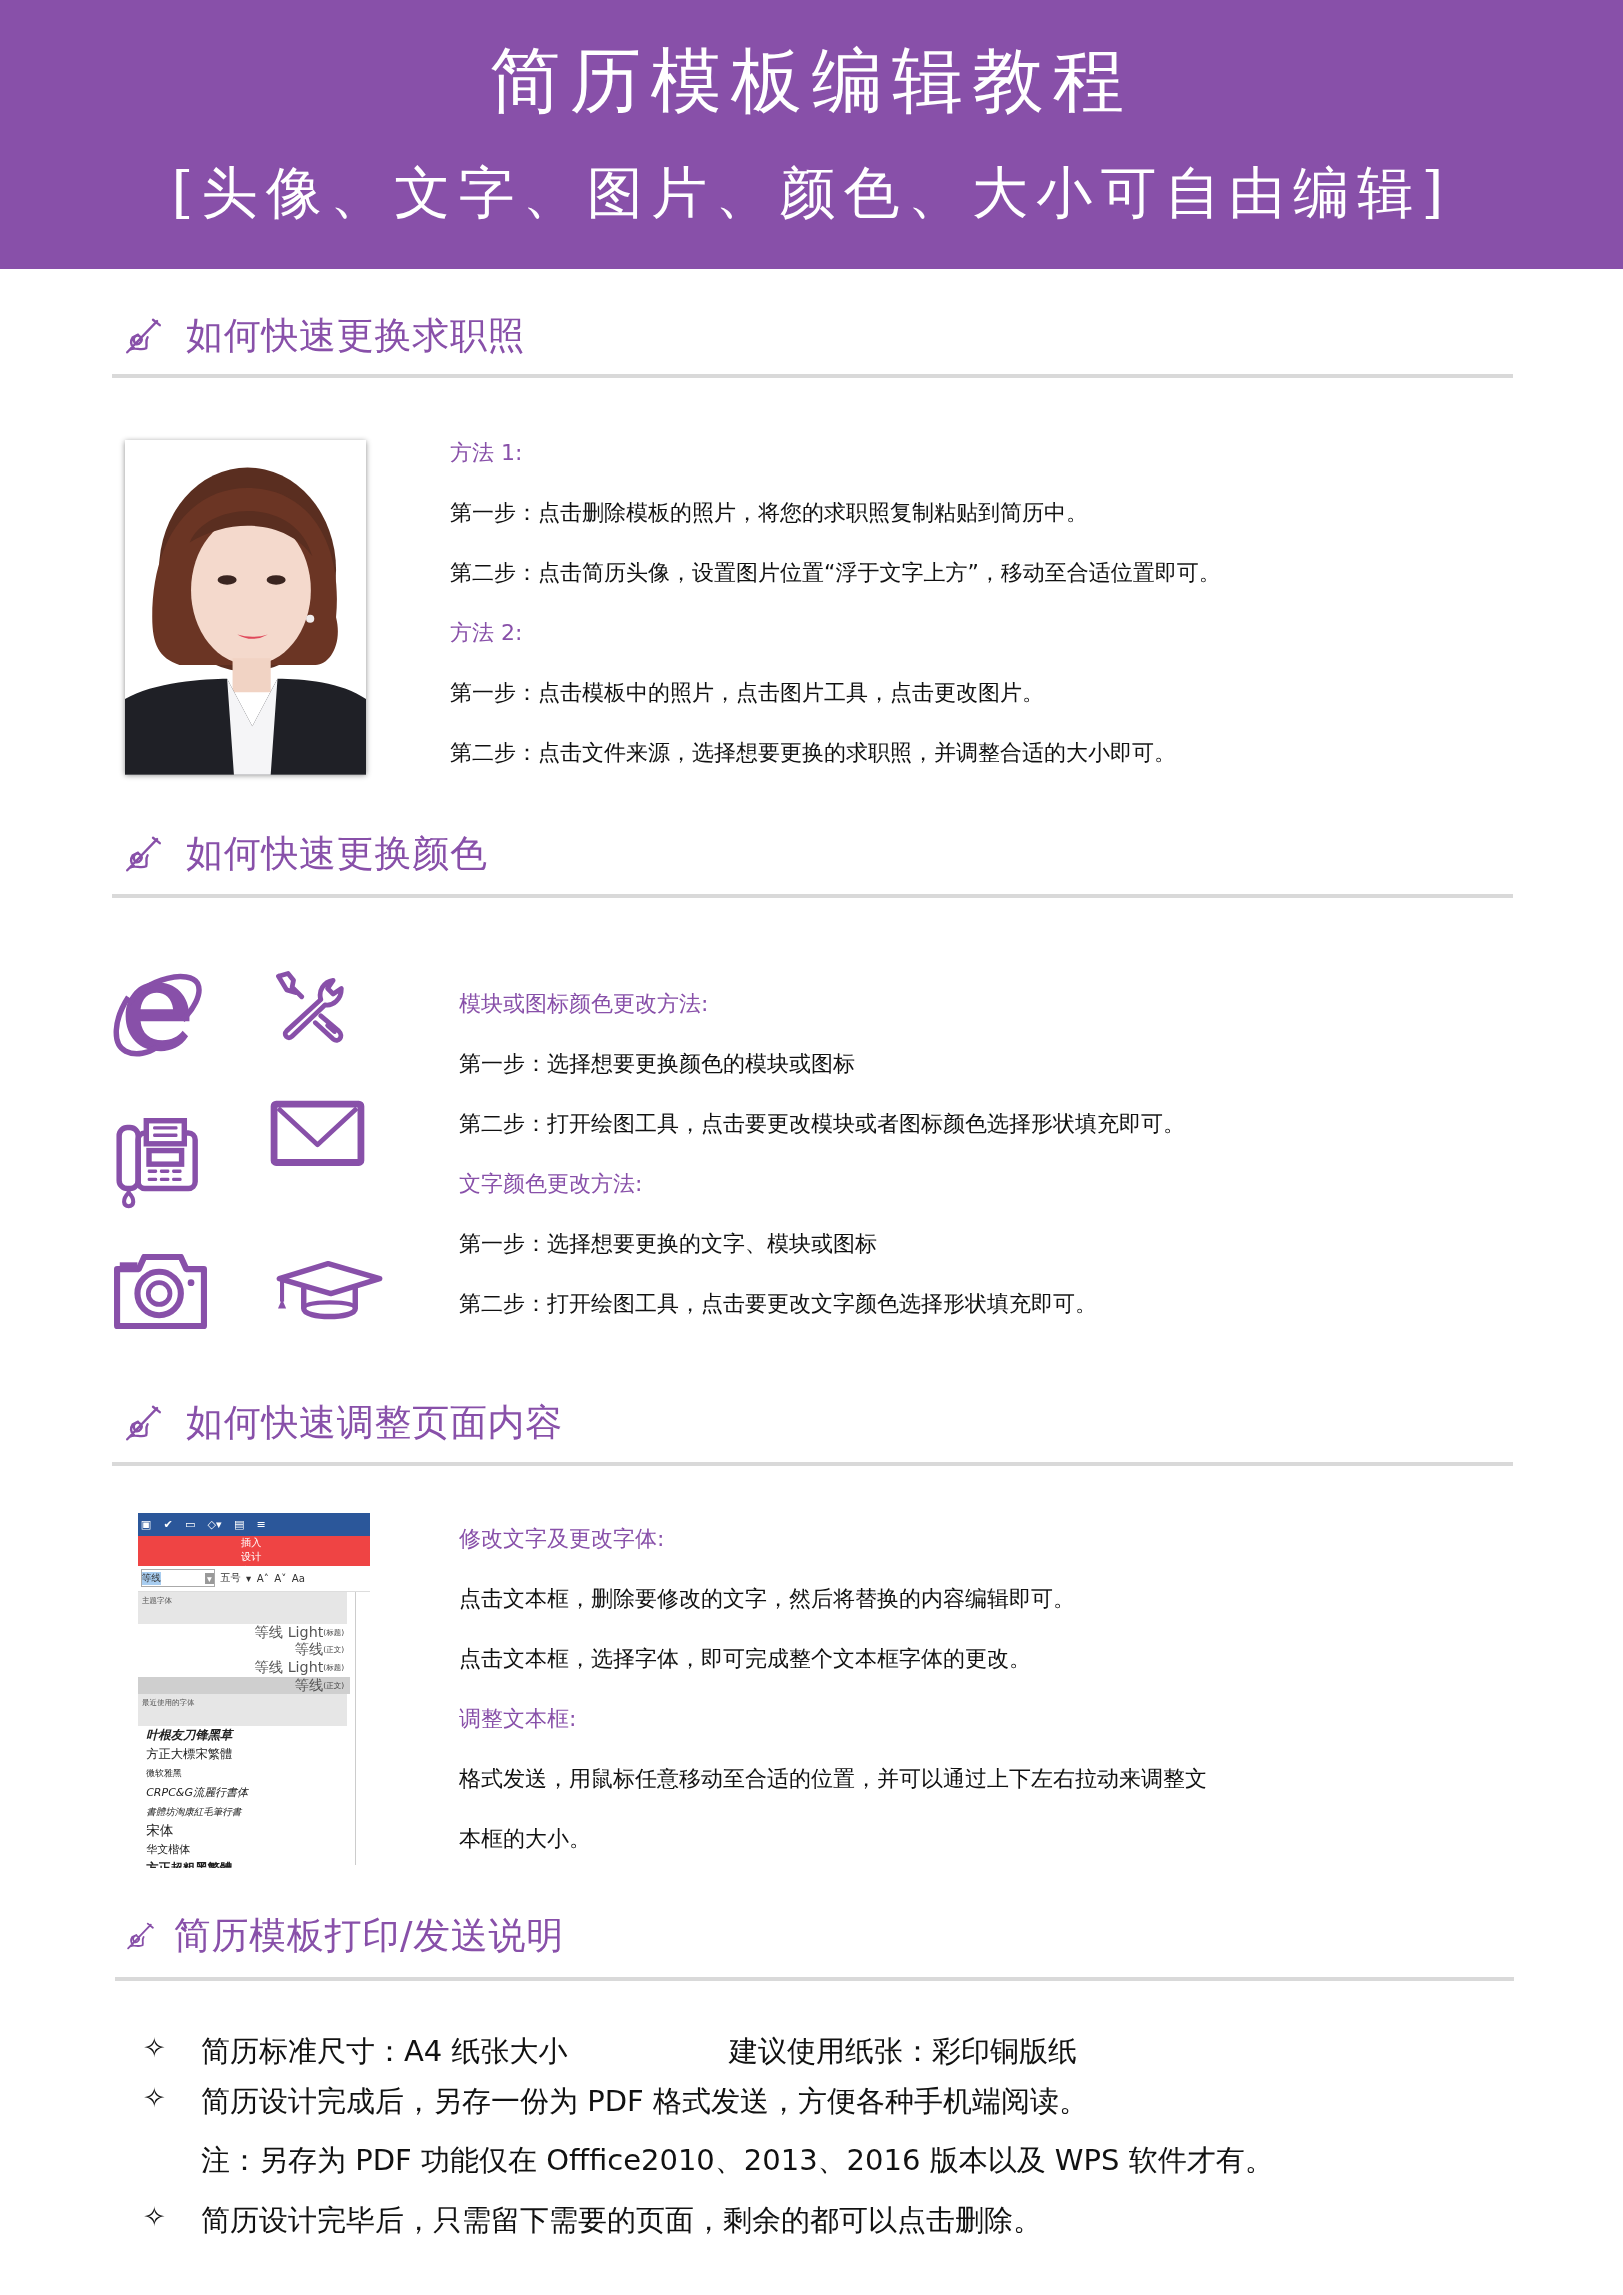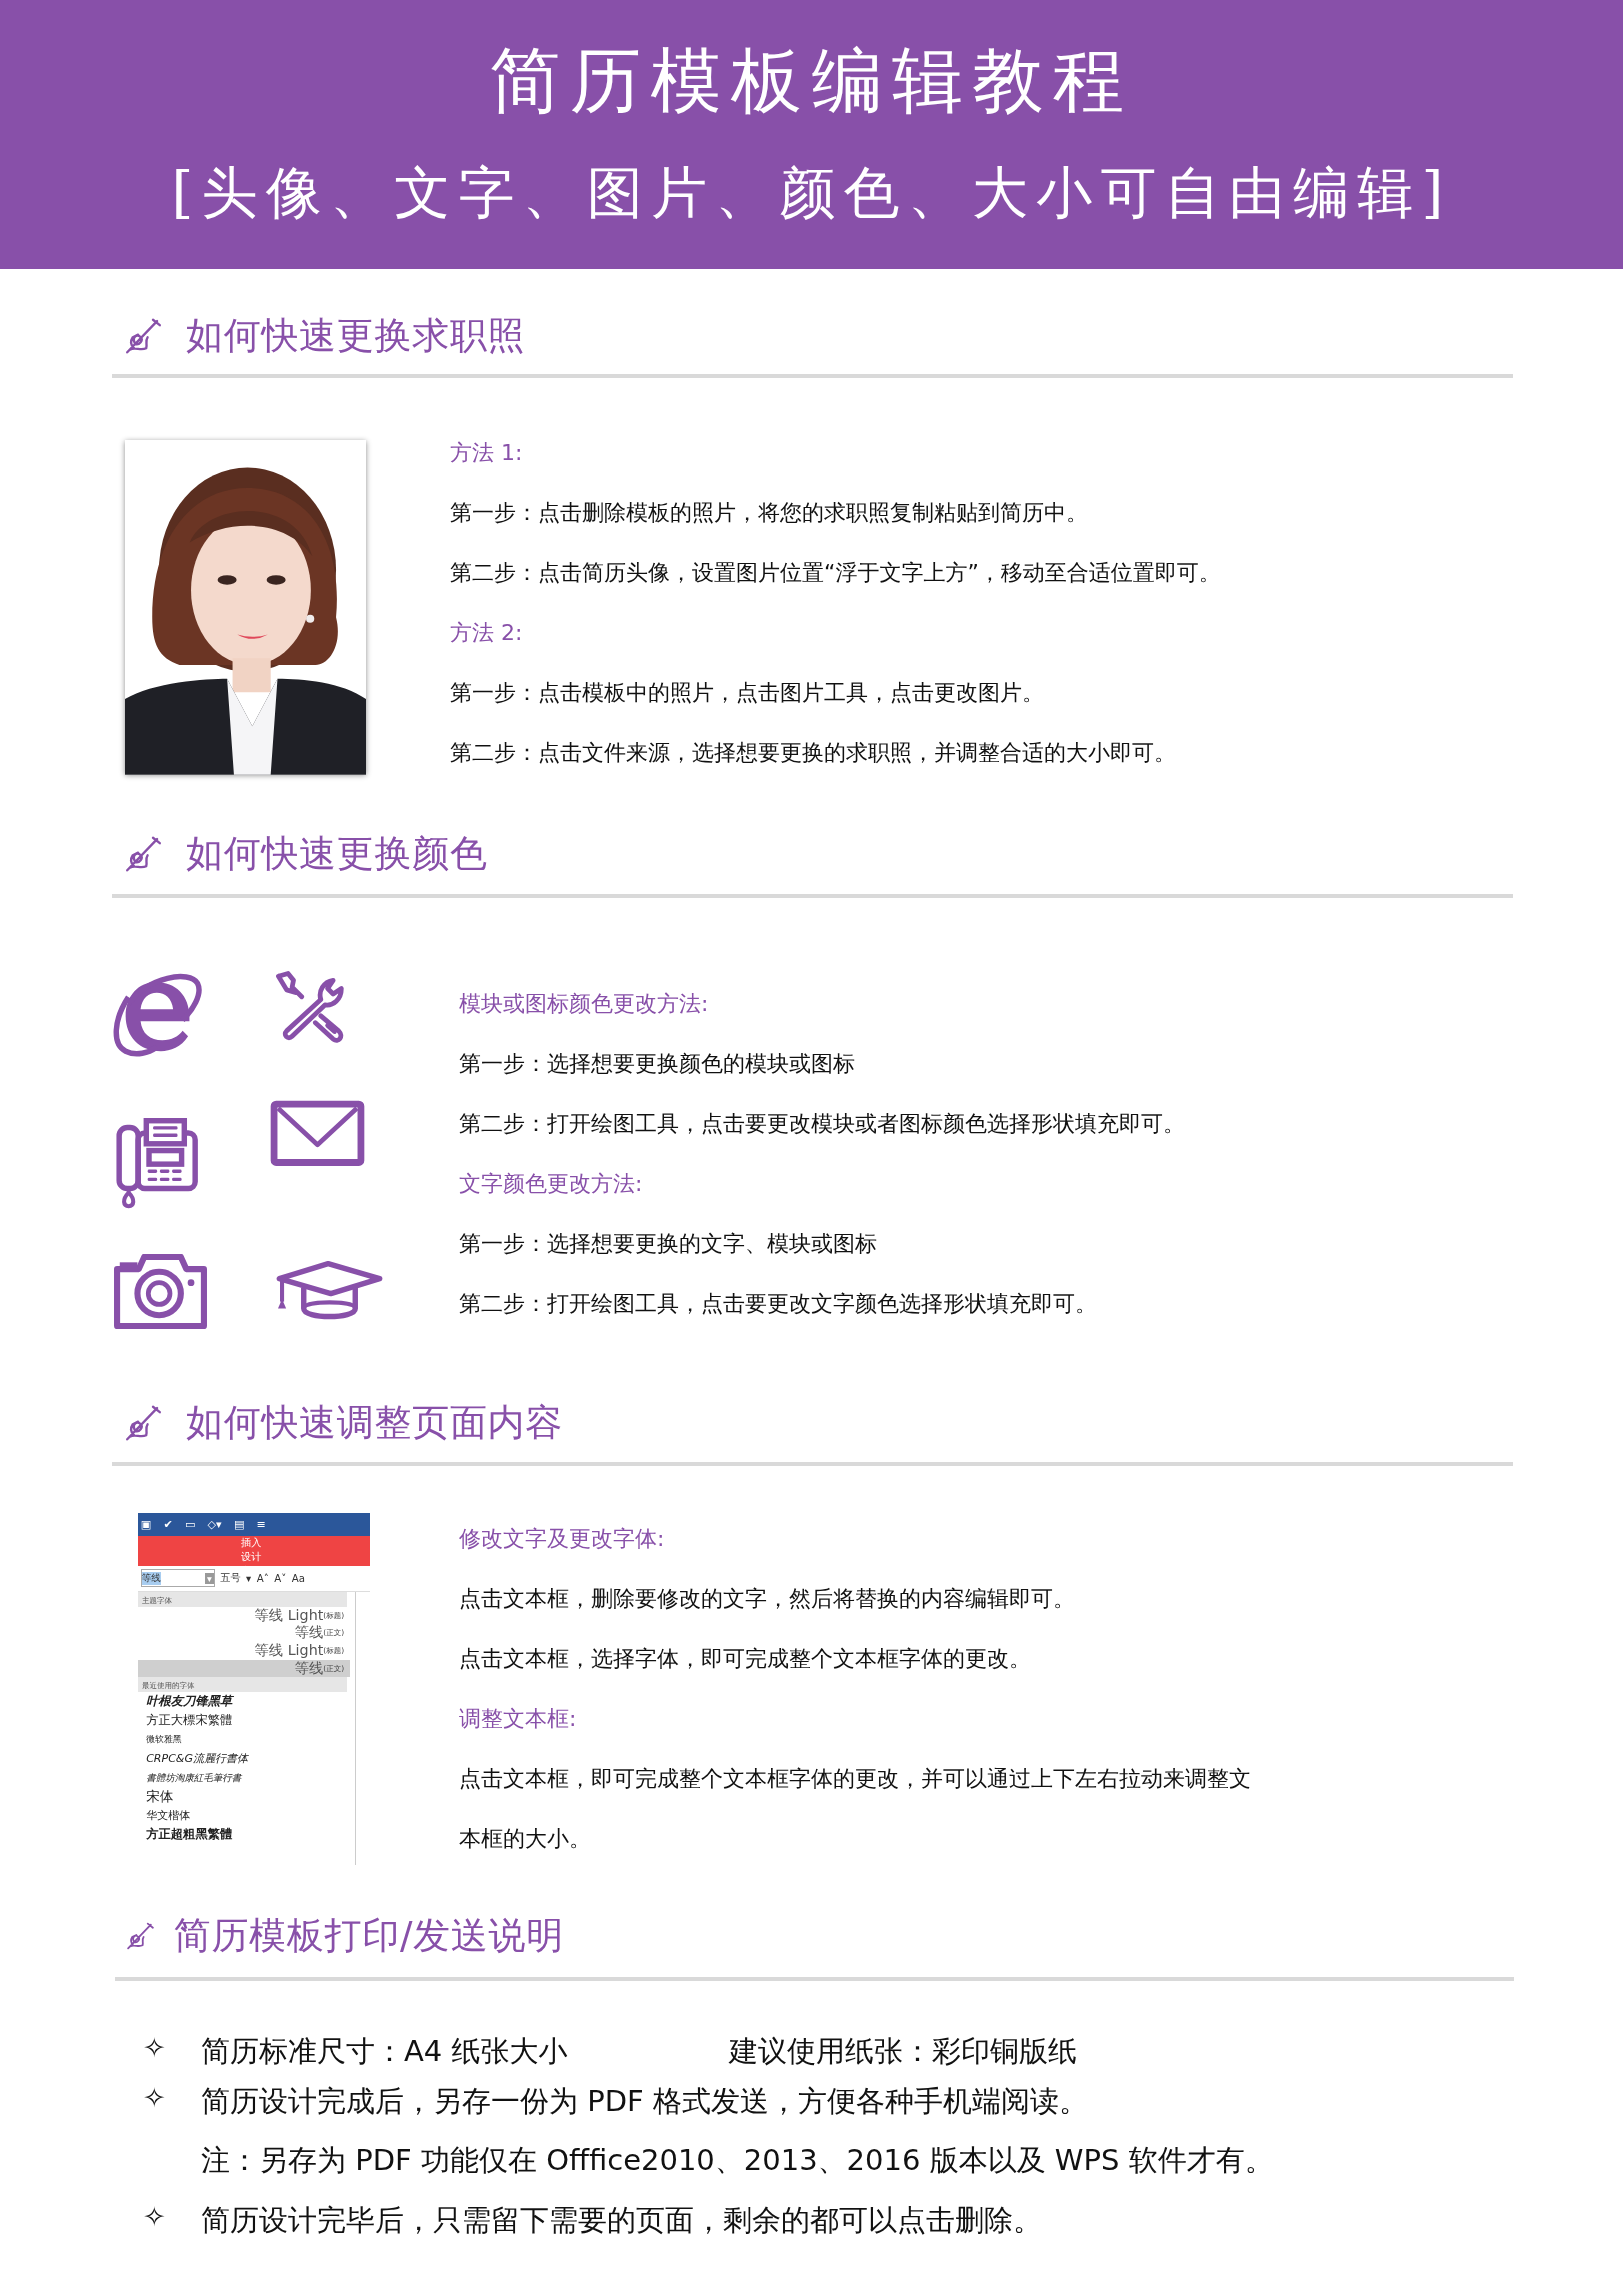--- a/index.html
+++ b/index.html
@@ -26,21 +26,21 @@
   .icon { position:absolute; }
 
   .word-shot { position:absolute; left:138px; top:1513px; width:232px; height:355px; background:#fff; overflow:hidden;
                font-family:"DejaVu Sans", sans-serif; }
   .ws-bar1 { height:23px; background:#2b579a; color:#fff; font-size:11px; display:flex; align-items:center; gap:12.3px; padding-left:2.7px; }
   .ws-bar2 { height:30px; background:#ef4444; color:#fff; font-size:10.2px; display:flex; align-items:center; justify-content:space-between; padding:0 6.8px 0 1.4px;flex-direction:column; }
   .ws-tool { height:24.5px; display:flex; align-items:center; gap:5.5px; padding-left:2.7px; font-size:10.2px; color:#333; border-bottom:0.7px solid #ddd;}
   .ws-font { width:72px; height:16.4px; border:0.7px solid #aaa; display:flex; align-items:center; font-size:9.5px; }
   .ws-font span.sel { background:#a8cdf0; }
   .ws-list { position:relative; font-size:9.5px; color:#333; }
-  .ws-hdr { background:#e6e6e6; color:#555; font-size:7.5px; height:15px; line-height:17.7px; padding-left:4.1px; width:205px; }
+  .ws-hdr { background:#e6e6e6; color:#555; font-size:7.5px; height:32px; line-height:17.7px; padding-left:4.1px; width:205px; }
   .ws-row { height:17.7px; line-height:17.7px; display:flex; justify-content:flex-end; padding:0 5.5px 0 8.2px; width:198px; font-size:14.3px; color:#555;}
   .ws-row .tag { font-size:7.5px; color:#444; }
   .ws-row.hl { background:#cfcfcf; }
   .ws-rec { height:19px; line-height:19px; padding-left:8.2px; font-size:12.3px; color:#222; white-space:nowrap; }
   .ws-scroll { position:absolute; right:2.7px; top:0; width:11px; height:273px; border-left:0.7px solid #ccc; }
 
   .bullets { position:absolute; left:143px; top:2018px; font-size:29px; }
   .b-row { position:absolute; white-space:nowrap; }
   .b-mark { position:absolute; left:0; font-size:27px; }
 </style>
@@ -226,21 +226,21 @@
     <div class="ws-rec" style="font-weight:bold">方正超粗黑繁體</div>
     <div class="ws-scroll"></div>
   </div>
 </div>
 
 <div class="text-block" style="left:459px; top:1509px;">
   <div class="ph">修改文字及更改字体:</div>
   <div class="ln">点击文本框，删除要修改的文字，然后将替换的内容编辑即可。</div>
   <div class="ln">点击文本框，选择字体，即可完成整个文本框字体的更改。</div>
   <div class="ph">调整文本框:</div>
-  <div class="ln">点击文本框，即可完成整个文本框字体的更改，并可以通过上下左右拉动来调整文</div>
+  <div class="ln">格式发送，用鼠标任意移动至合适的位置，并可以通过上下左右拉动来调整文</div>
   <div class="ln">本框的大小。</div>
 </div>
 
 <div class="sec-head" style="top:1908px; left:125px">
   <svg class="pen" viewBox="0 0 60 56" style="width:31px;height:30px;margin-right:17.7px">
       <use href="#pen"></use>
     </svg>
   <span class="title">简历模板打印/发送说明</span>
 </div>
 <div class="divider" style="top:1977px; left:115px; width:1399px"></div>

